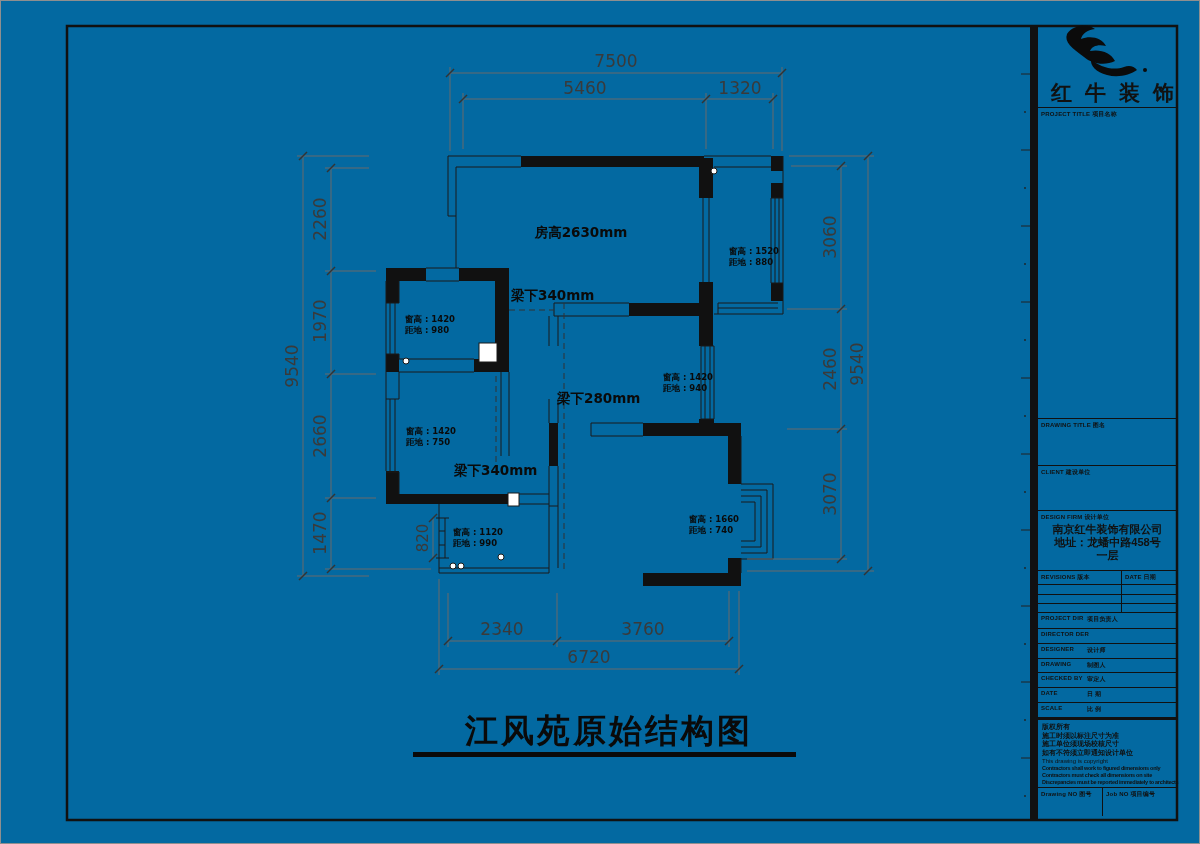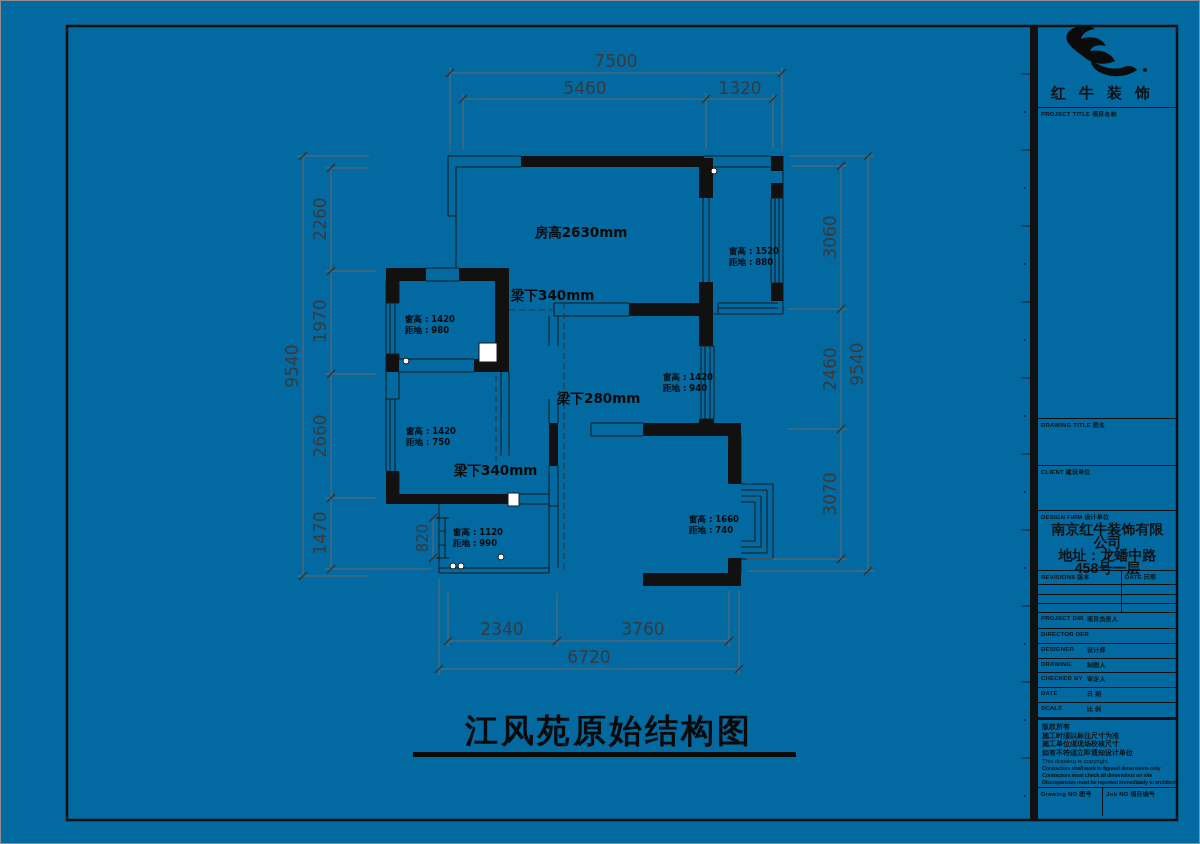--- a/index.html
+++ b/index.html
@@ -12,24 +12,24 @@
   .ann{font-family:"DejaVu Sans",sans-serif;font-weight:bold;font-size:13.5px;fill:#0a0a0a;}
   .wtag{font-family:"DejaVu Sans",sans-serif;font-weight:bold;font-size:8.5px;fill:#0a0a0a;}
   .bigtitle{font-family:"DejaVu Sans",sans-serif;font-weight:bold;font-size:33px;fill:#0a0a0a;letter-spacing:3px;}
   
   .tb{position:absolute;left:1037px;top:25px;width:139px;height:794px;z-index:2;color:#111;}
   .tb .row{position:absolute;left:0;width:139px;box-sizing:border-box;border-bottom:1px solid #111;background:transparent;}
   .lab{font-size:6px;font-weight:bold;letter-spacing:0.2px;white-space:nowrap;}
   .lab-flex{display:flex;padding:2px 3px;}
   .lab-flex .en{width:46px;}
   .tb-brand{top:54px;height:27px;border-bottom:1px solid #111;position:absolute;left:0;width:139px;
-            font-weight:bold;font-size:15px;letter-spacing:13px;text-indent:13px;
+            text-align:center;font-weight:bold;font-size:21px;letter-spacing:13px;text-indent:13px;
             line-height:26px;white-space:nowrap;overflow:visible;}
   .sec-label{position:absolute;top:2px;left:3px;}
-  .firm-center{margin-top:7px;text-align:center;font-weight:bold;font-size:14px;line-height:13px;padding:0 12px;}
+  .firm-center{margin-top:7px;text-align:center;font-weight:bold;font-size:11px;line-height:13px;padding:0 12px;}
   .rev-vline{position:absolute;left:83px;top:0;bottom:0;width:1px;background:#111;}
   .rev-hline{position:absolute;left:0;width:139px;height:1px;background:#111;}
   .notes{padding:3px 4px 0 4px;}
   .note-zh{font-size:7px;font-weight:bold;line-height:8.5px;white-space:nowrap;}
   .note-en{font-size:6px;line-height:8px;white-space:nowrap;}
   .note-en-b{font-size:6px;font-weight:bold;line-height:7px;letter-spacing:-0.3px;white-space:nowrap;transform:scale(0.92,1);transform-origin:left;}
   .nos{display:flex;height:100%;}
   .nos .cell{padding:2px 3px;box-sizing:border-box;}
   .nos .cell.left{width:65px;border-right:1px solid #111;}
 </style>

